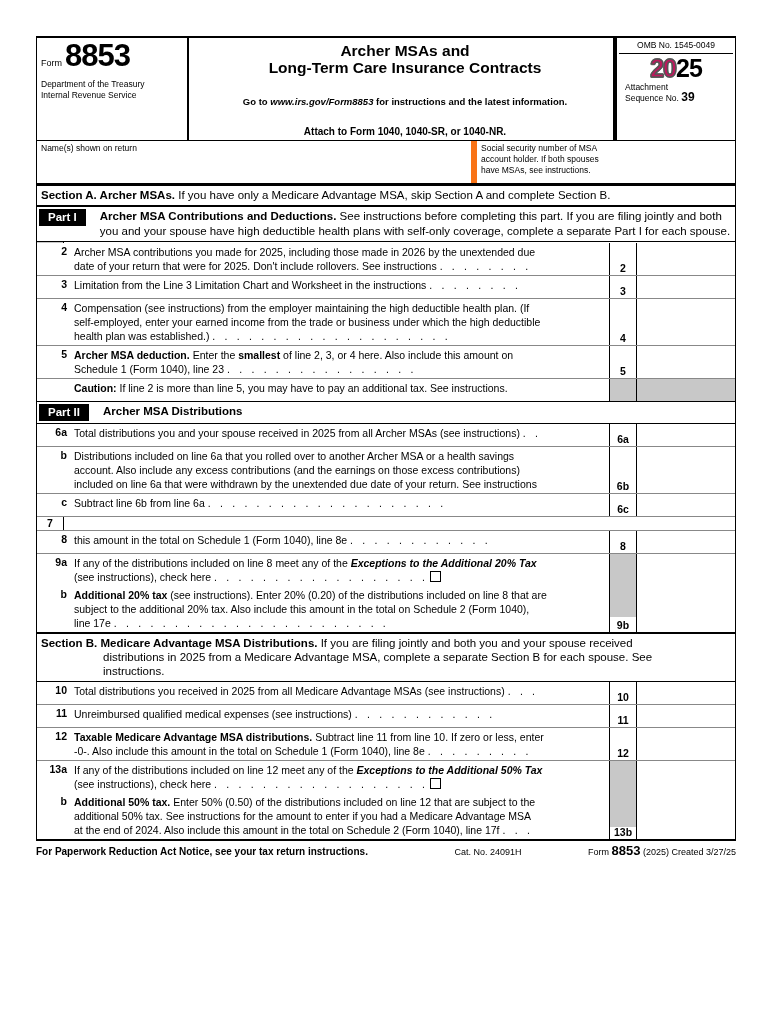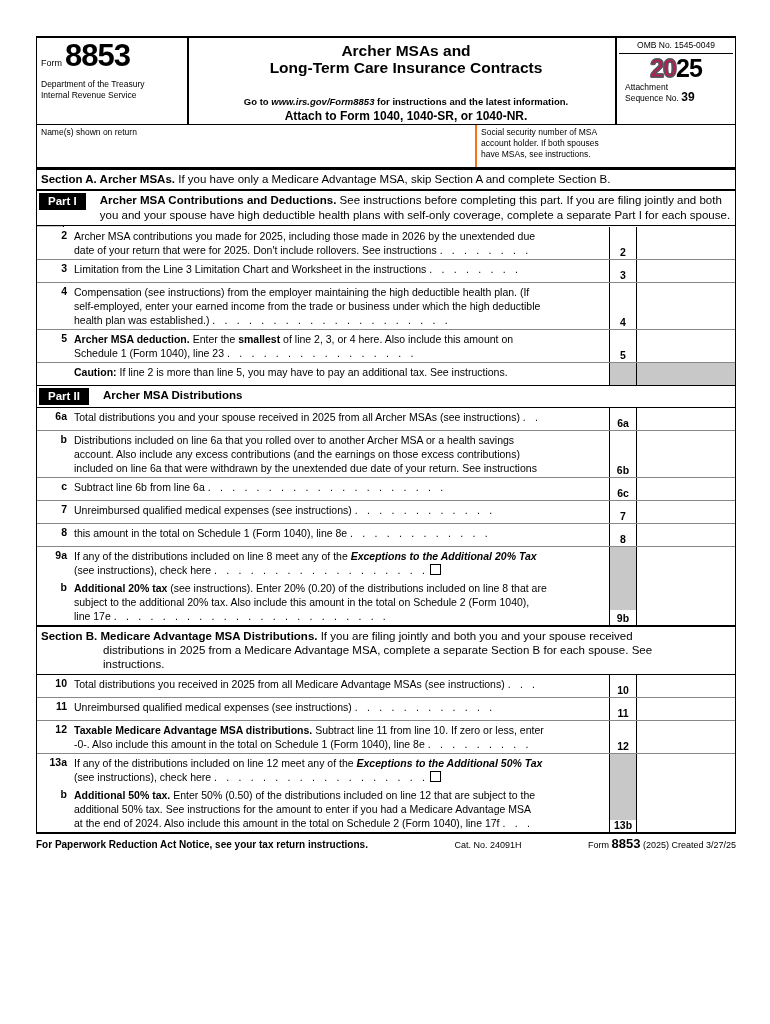--- a/index.html
+++ b/index.html
@@ -56,40 +56,40 @@
     line-height: 30px;
   }
   .dept {
     font-size: 8.5px;
     line-height: 11px;
     margin-top: 2px;
   }
   .hdr-center {
     flex: 1;
     box-sizing: border-box;
-    border-right: 2px solid #000000;
+    border-right: 4px solid #000000;
     text-align: center;
     padding: 4px 4px 2px 12px;
   }
   .title1, .title2 {
     font-size: 15.5px;
     font-weight: bold;
     line-height: 17px;
   }
   .goto {
     font-size: 9.5px;
     font-weight: bold;
     margin-top: 20px;
     line-height: 12px;
   }
   .goto i { font-style: italic; }
   .attach {
-    font-size: 12px;
-    font-weight: bold;
-    margin-top: 2px;
+    font-size: 10px;
+    font-weight: bold;
+    margin-top: 18px;
     line-height: 12px;
   }
   .hdr-right {
     width: 118px;
     box-sizing: border-box;
     text-align: center;
     padding: 2px 2px 0 2px;
   }
   .omb {
     font-size: 8.5px;
@@ -124,21 +124,21 @@
   
   .namerow {
     display: flex;
     border: 1px solid #000;
     border-top: 1px solid #000;
     height: 42px;
   }
   .name-cell {
     flex: 1;
     box-sizing: border-box;
-    border-right: 2px solid #f97316;
+    border-right: 6px solid #f97316;
     padding: 2px 4px;
     font-size: 8.5px;
   }
   .ssn-cell {
     width: 258px;
     box-sizing: border-box;
     padding: 2px 4px;
     font-size: 8.5px;
     line-height: 11px;
   }
@@ -429,23 +429,20 @@
       <div class="cell-text">
         <span class="lineno">c</span><span class="ltext"><span>Subtract line 6b from line 6a</span> <span class="leader">. . . . . . . . . . . . . . . . . . . .</span></span>
       </div>
       <div class="cell-num">
             <span>6c</span>
           </div>
       <div class="cell-amt"></div>
     </div>
 
     <div class="row sep">
-      <div class="cell-text">
-        <span class="lineno">7</span><span class="ltext"><span>Unreimbursed qualified medical expenses (see instructions)</span> <span class="leader">. . . . . . . . . . . .</span></span>
-      </div>
       <div class="cell-num">
             <span>7</span>
           </div>
       <div class="cell-amt"></div>
     </div>
 
     <div class="row sep">
       <div class="cell-text">
         <span class="lineno">8</span><span class="ltext"><span>this amount in the total on Schedule 1 (Form 1040), line 8e</span> <span class="leader">. . . . . . . . . . . .</span></span>
       </div>

